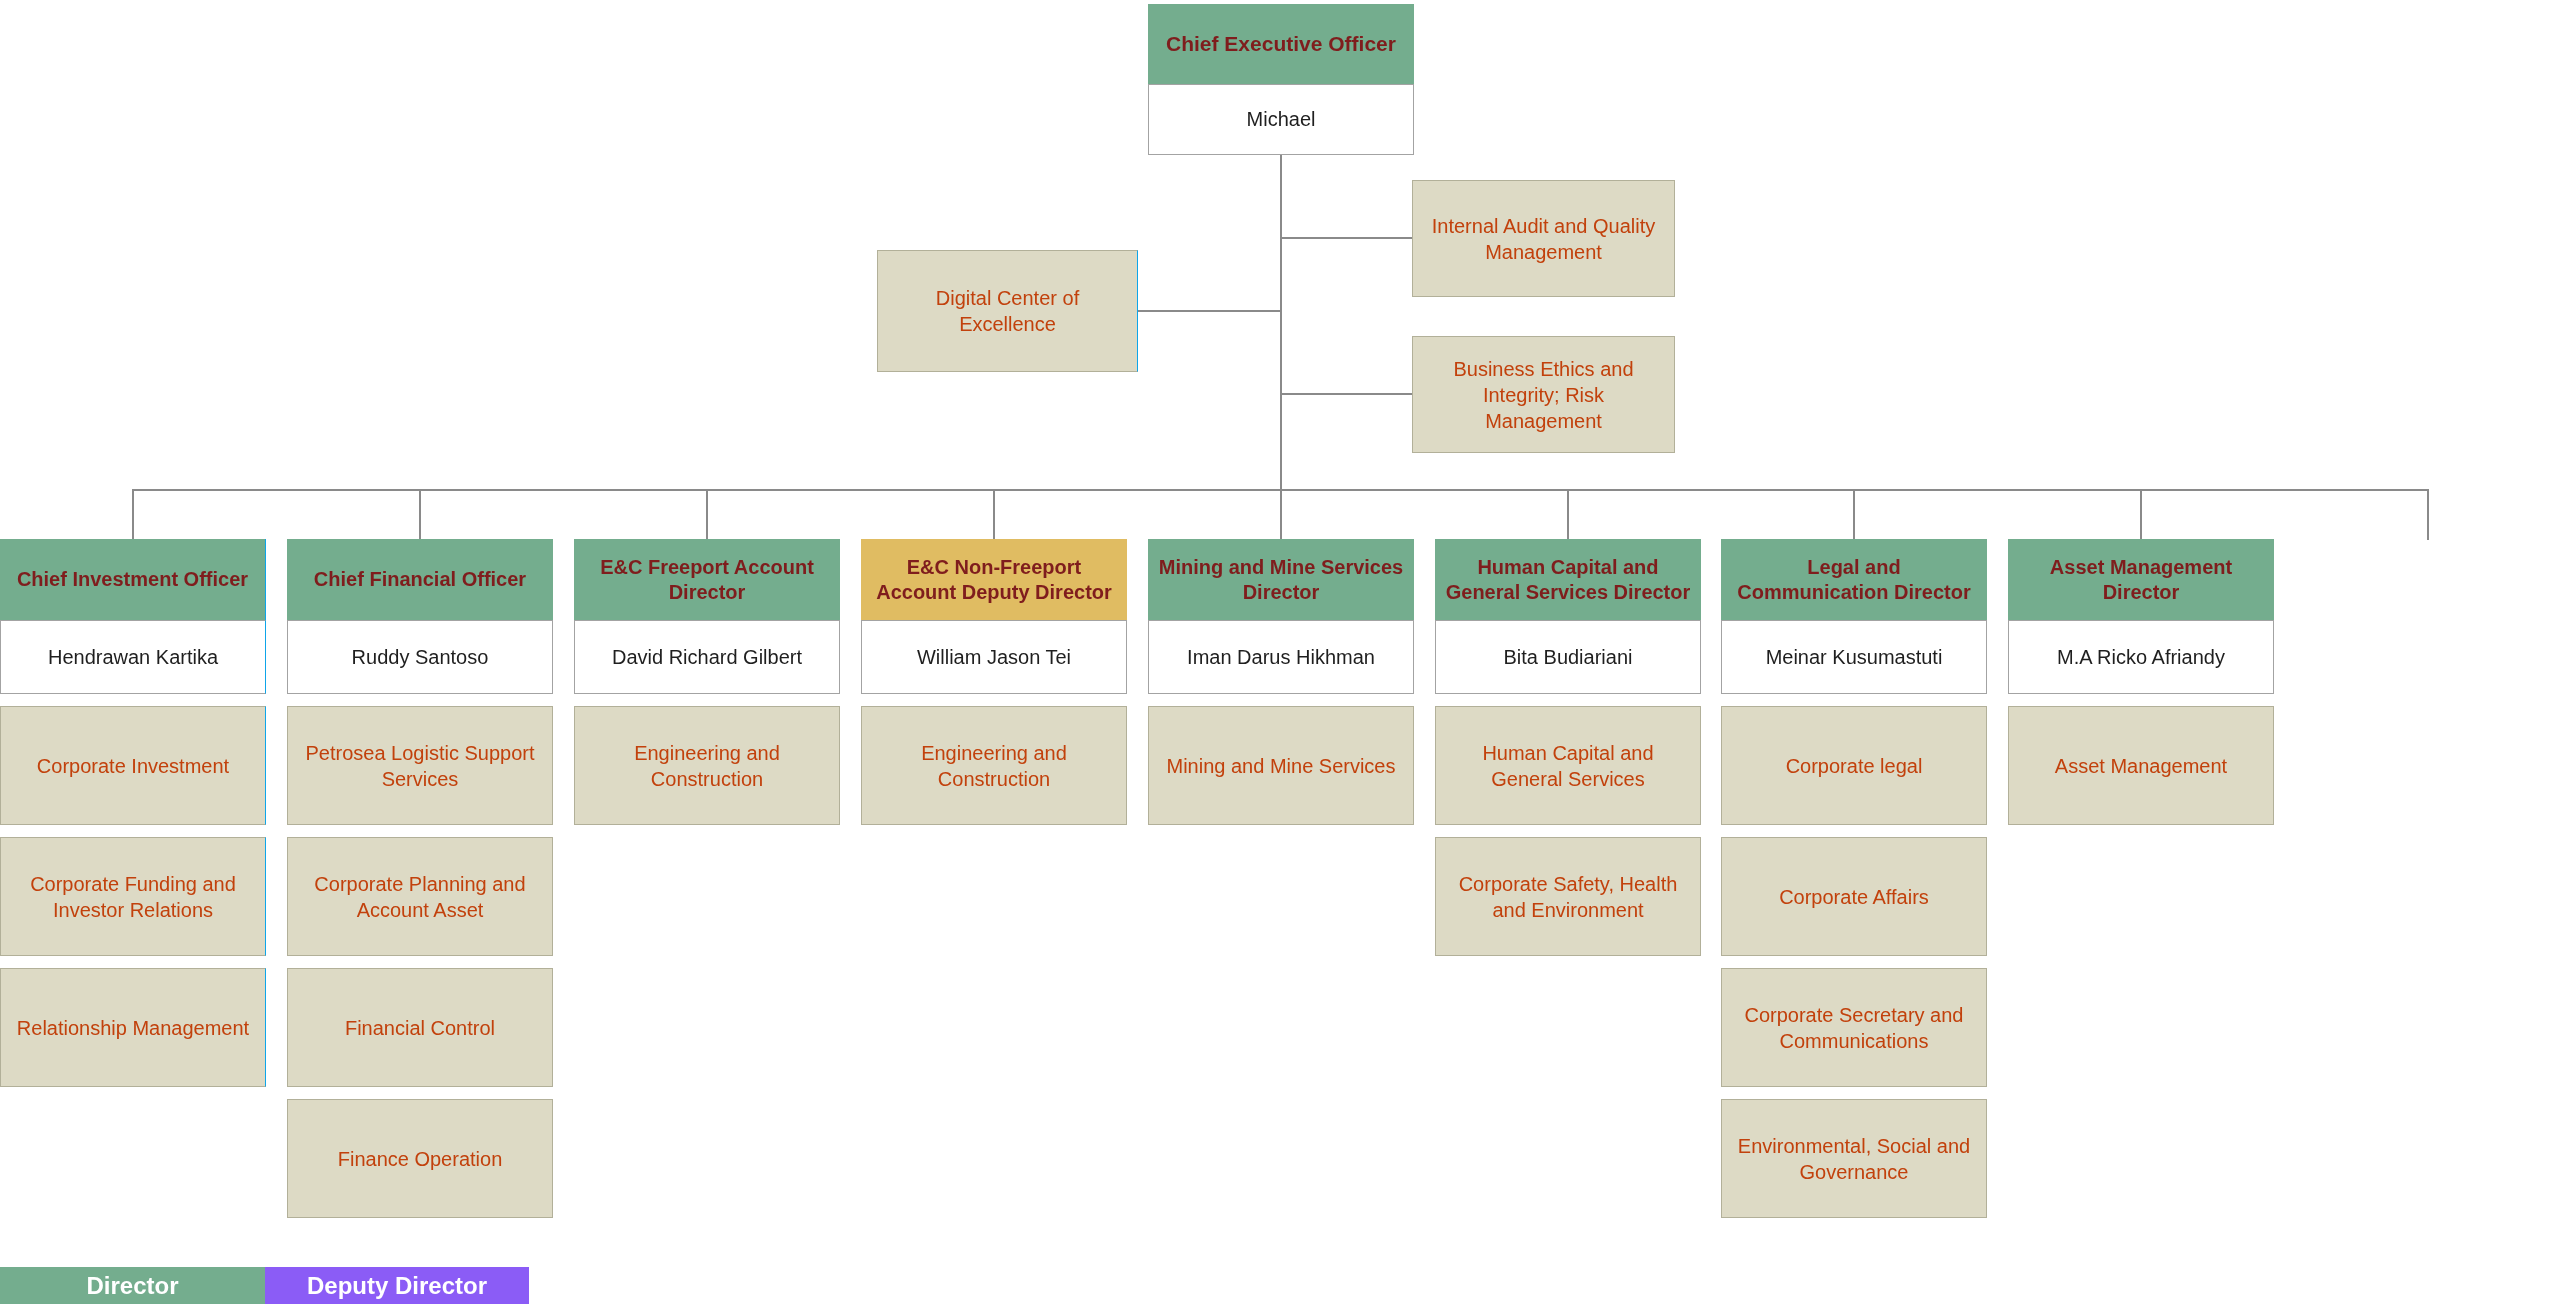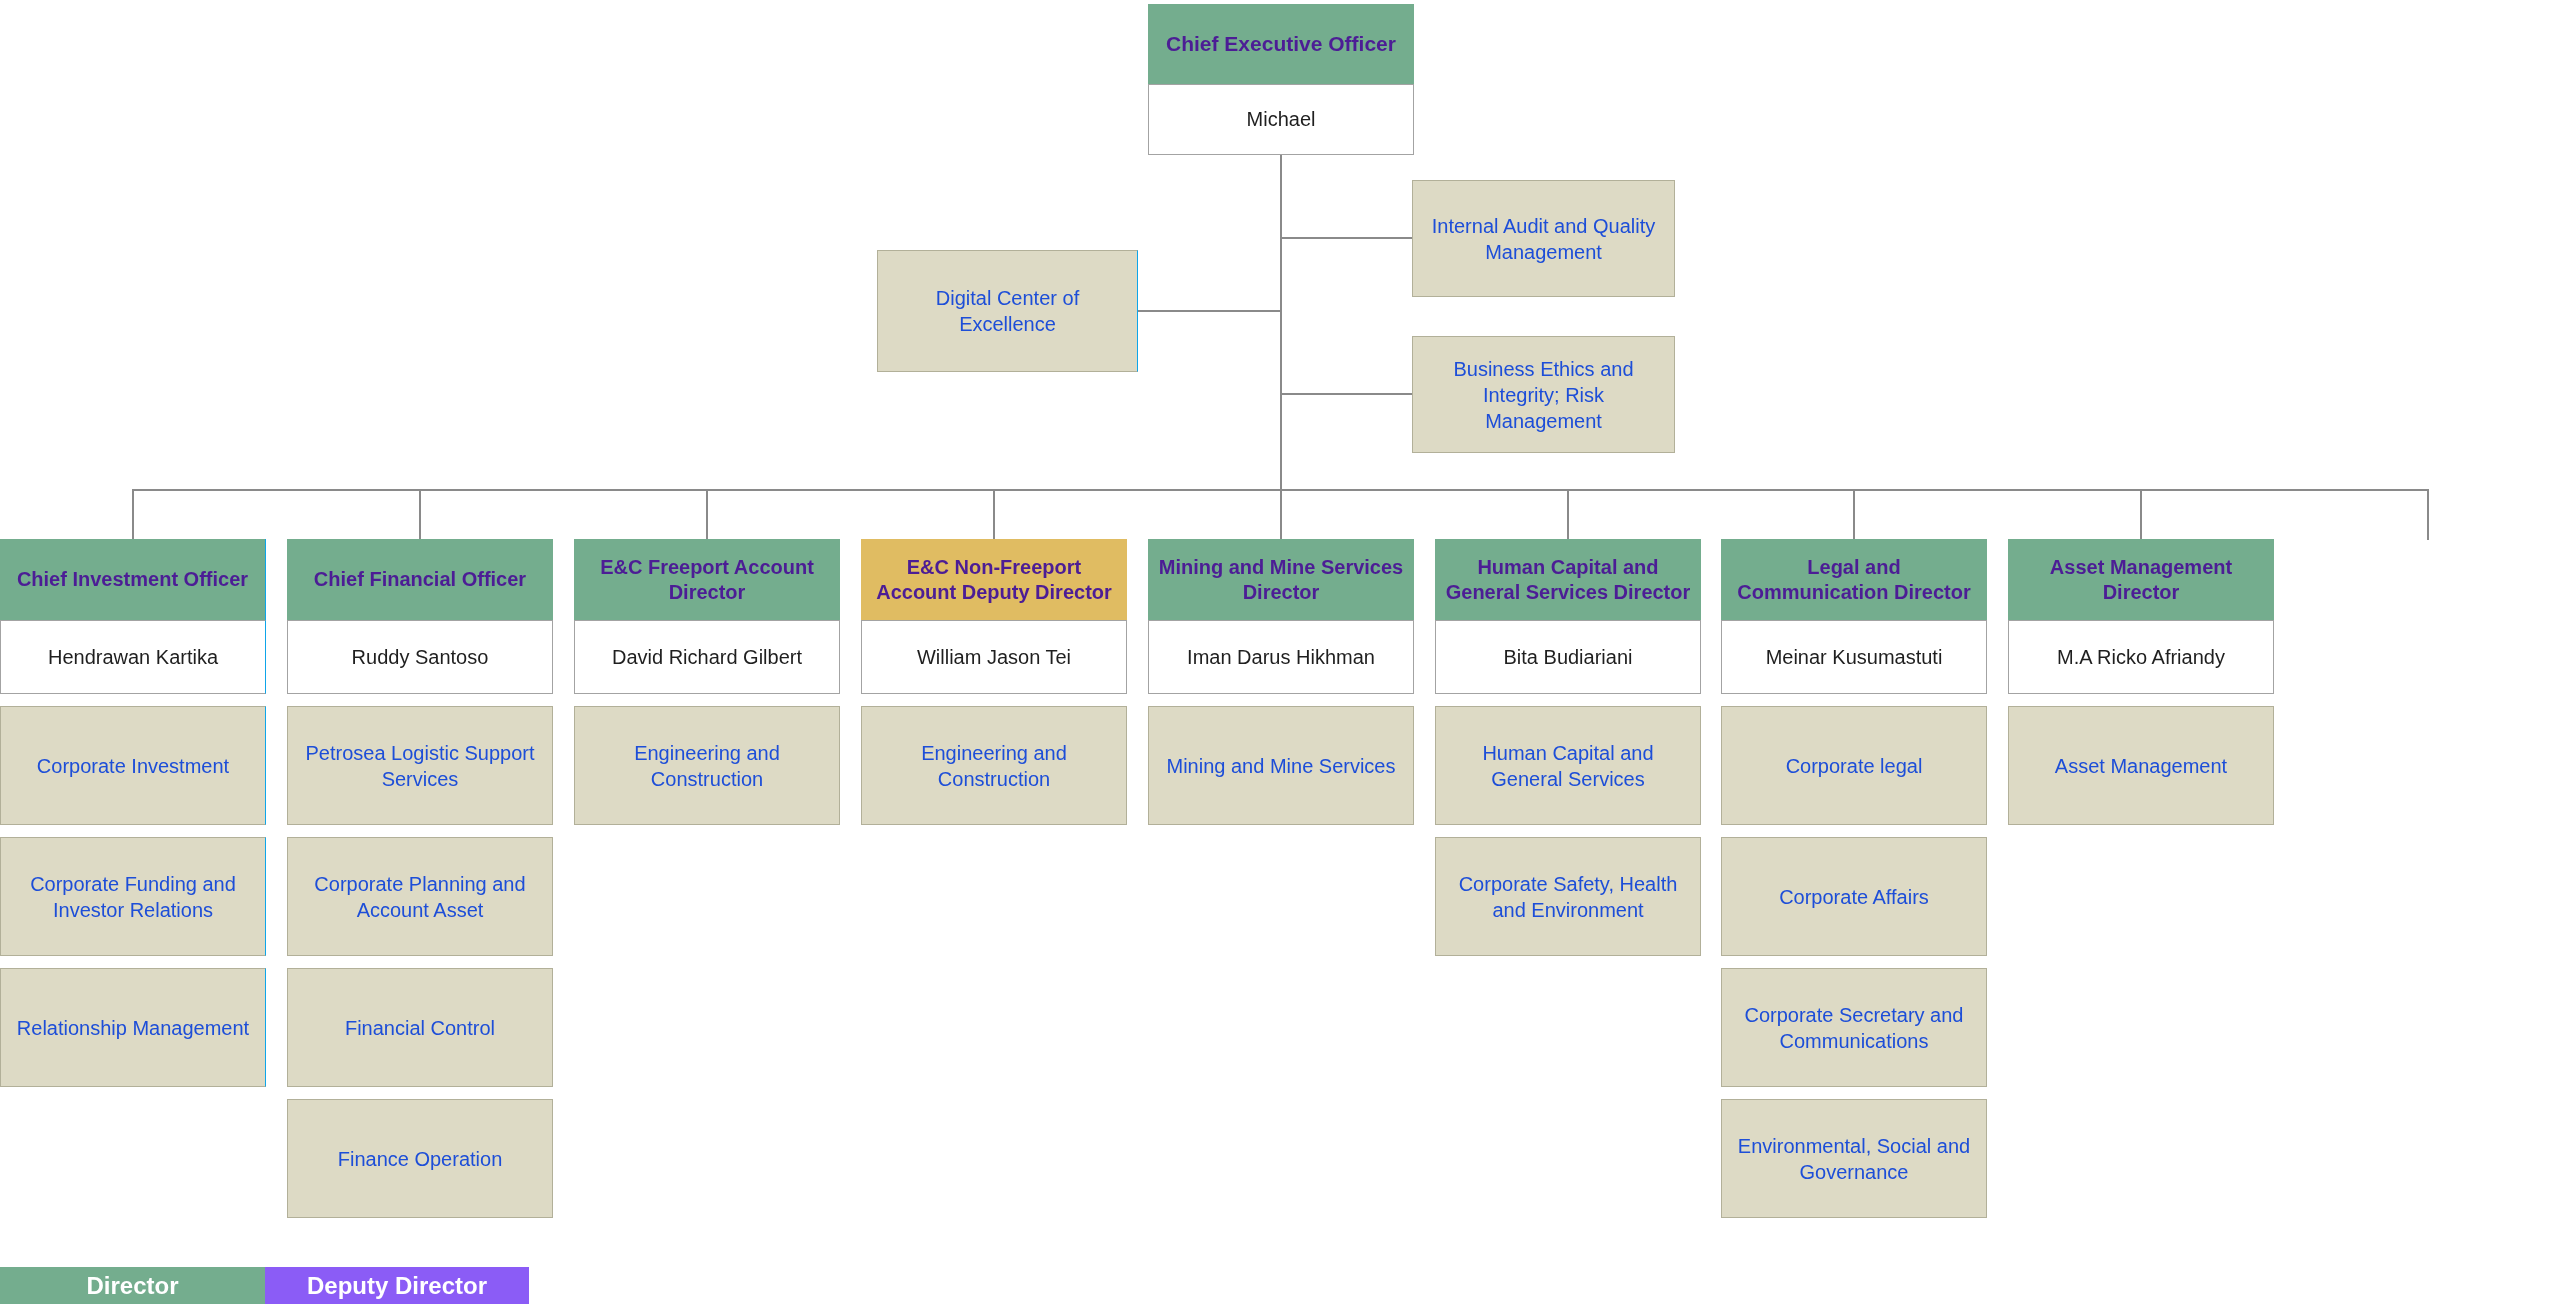--- a/index.html
+++ b/index.html
@@ -4,33 +4,33 @@
 <style>
   html,body { margin:0; padding:0; background:#ffffff; }
   #canvas {
     position:relative; width:2560px; height:1307px;
     background:#ffffff; overflow:hidden;
     font-family:"Liberation Sans", sans-serif;
   }
   .abs { position:absolute; box-sizing:border-box; }
   
   .hdr {
-    background:#74ad8e; color:#4c1d95; font-weight:bold;
+    background:#74ad8e; color:#7f1d1d; font-weight:bold;
     font-size:20px; line-height:1.22; text-align:center;
     display:flex; align-items:center; justify-content:center;
     padding:16px 8px; box-sizing:border-box;
   }
   .hdr.deputy { background:#e0bc62; }
   .namebox {
     background:#ffffff; color:#1f1f1f; font-size:20px; text-align:center;
     display:flex; align-items:center; justify-content:center;
     border:1px solid #a3a3a3; box-sizing:border-box; padding:8px 8px;
   }
   .dept, .staff {
-    background:#dddac5; border:1px solid #b2b099; color:#1d4ed8;
+    background:#dddac5; border:1px solid #b2b099; color:#c2410c;
     font-size:20px; line-height:1.3; text-align:center;
     display:flex; align-items:center; justify-content:center;
     padding:0 14px; box-sizing:border-box;
   }
   .yellow-edge { border-right:1px solid #0ea5e9; }
   .col { position:absolute; top:539px; width:266px; }
   .col .hdr { height:81px; }
   .col .namebox { height:74px; }
   .col .dept { height:119px; margin-top:12px; }
   .col .dept:first-of-type { margin-top:11px; }

